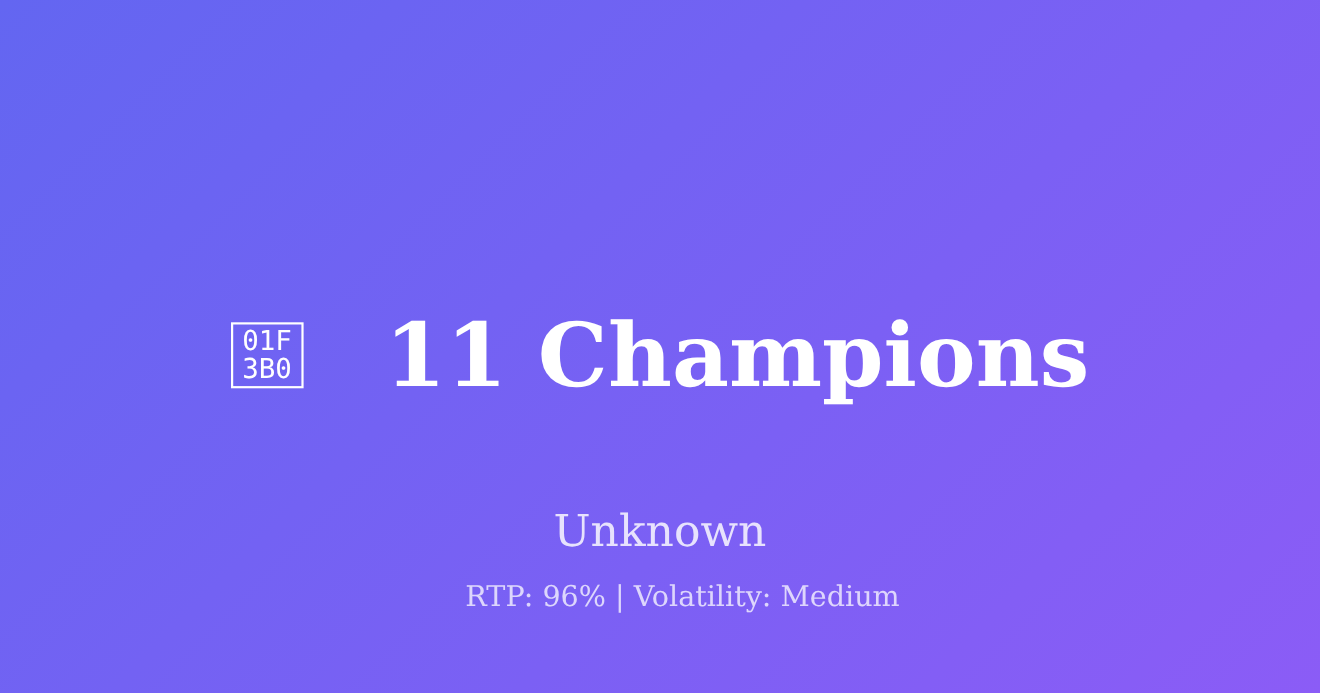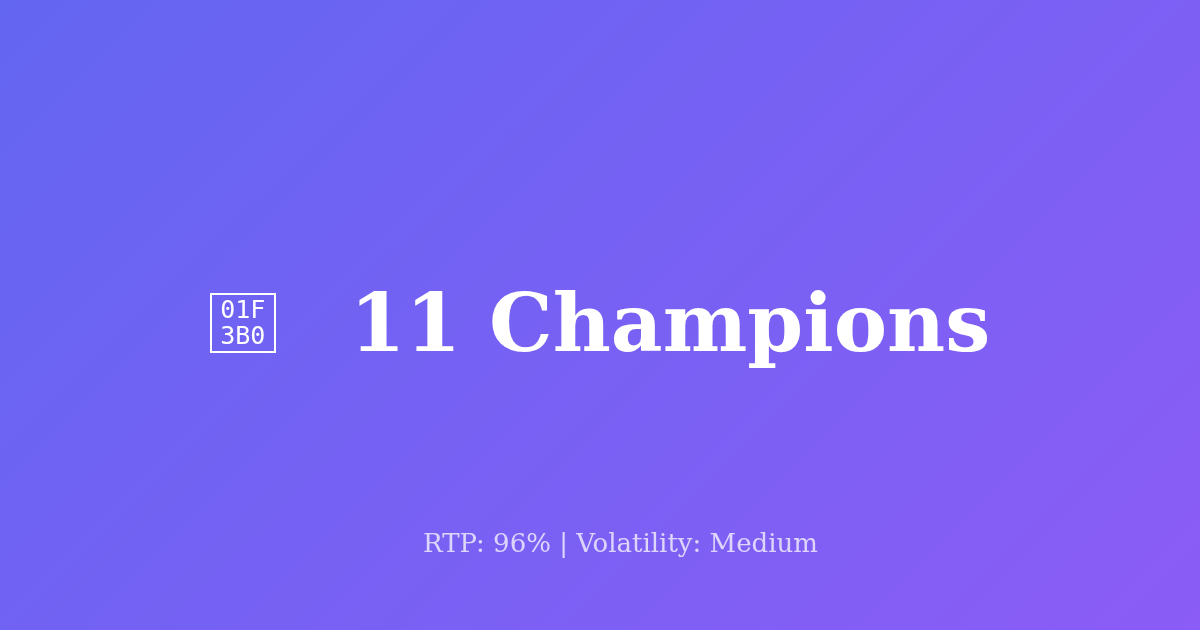--- a/index.html
+++ b/index.html
@@ -117,18 +117,19 @@
 
       <div id="tofu">
         <span class="hexrow">01F</span>
         <span class="hexrow">3B0</span>
       </div>
 
       <h1 id="game-title">11 Champions</h1>
 
     </div>
 
+    <div id="provider">Unknown</div>
 
   </div>
 
   <div id="stats">RTP: 96% | Volatility: Medium</div>
 
 </div>
 
 </body></html>

